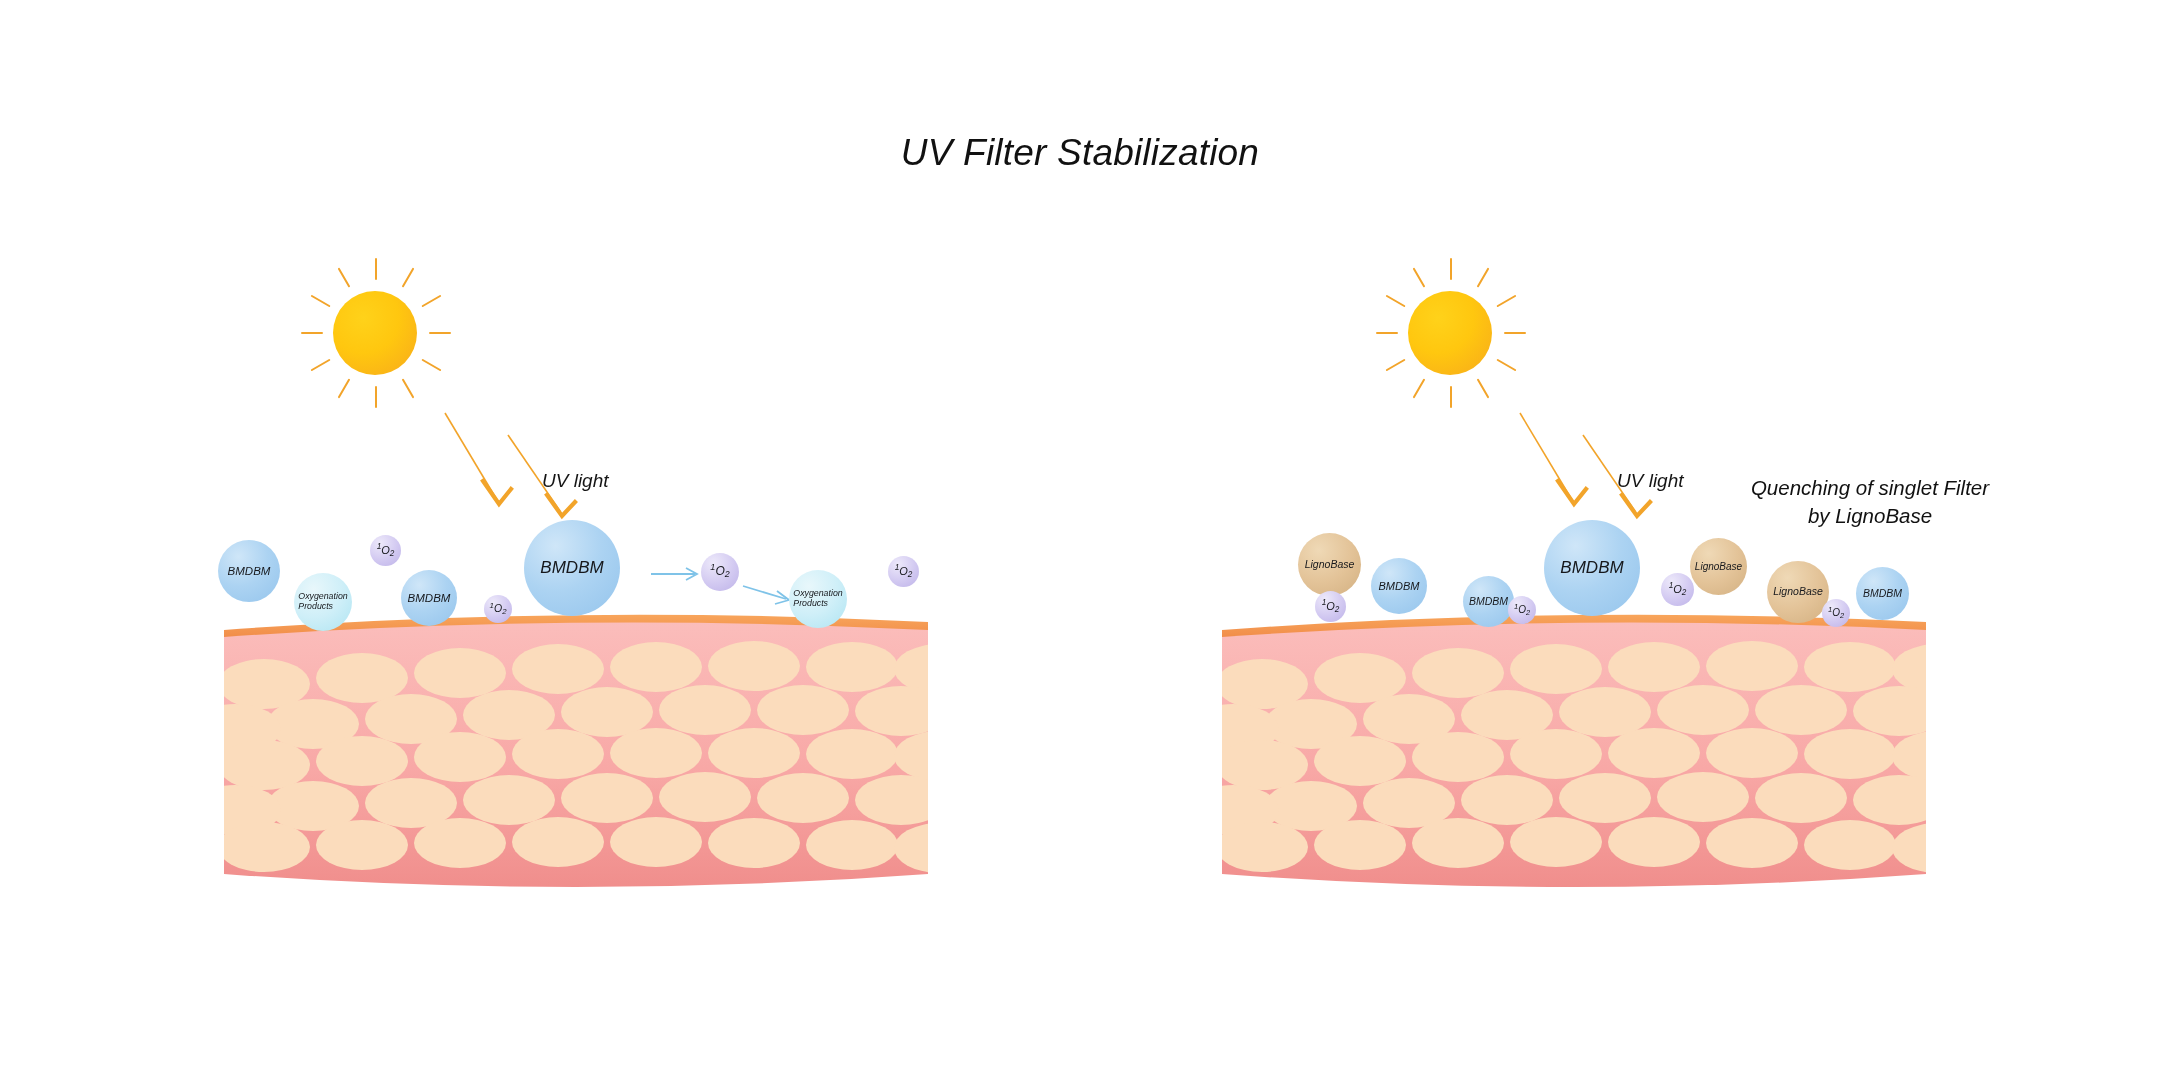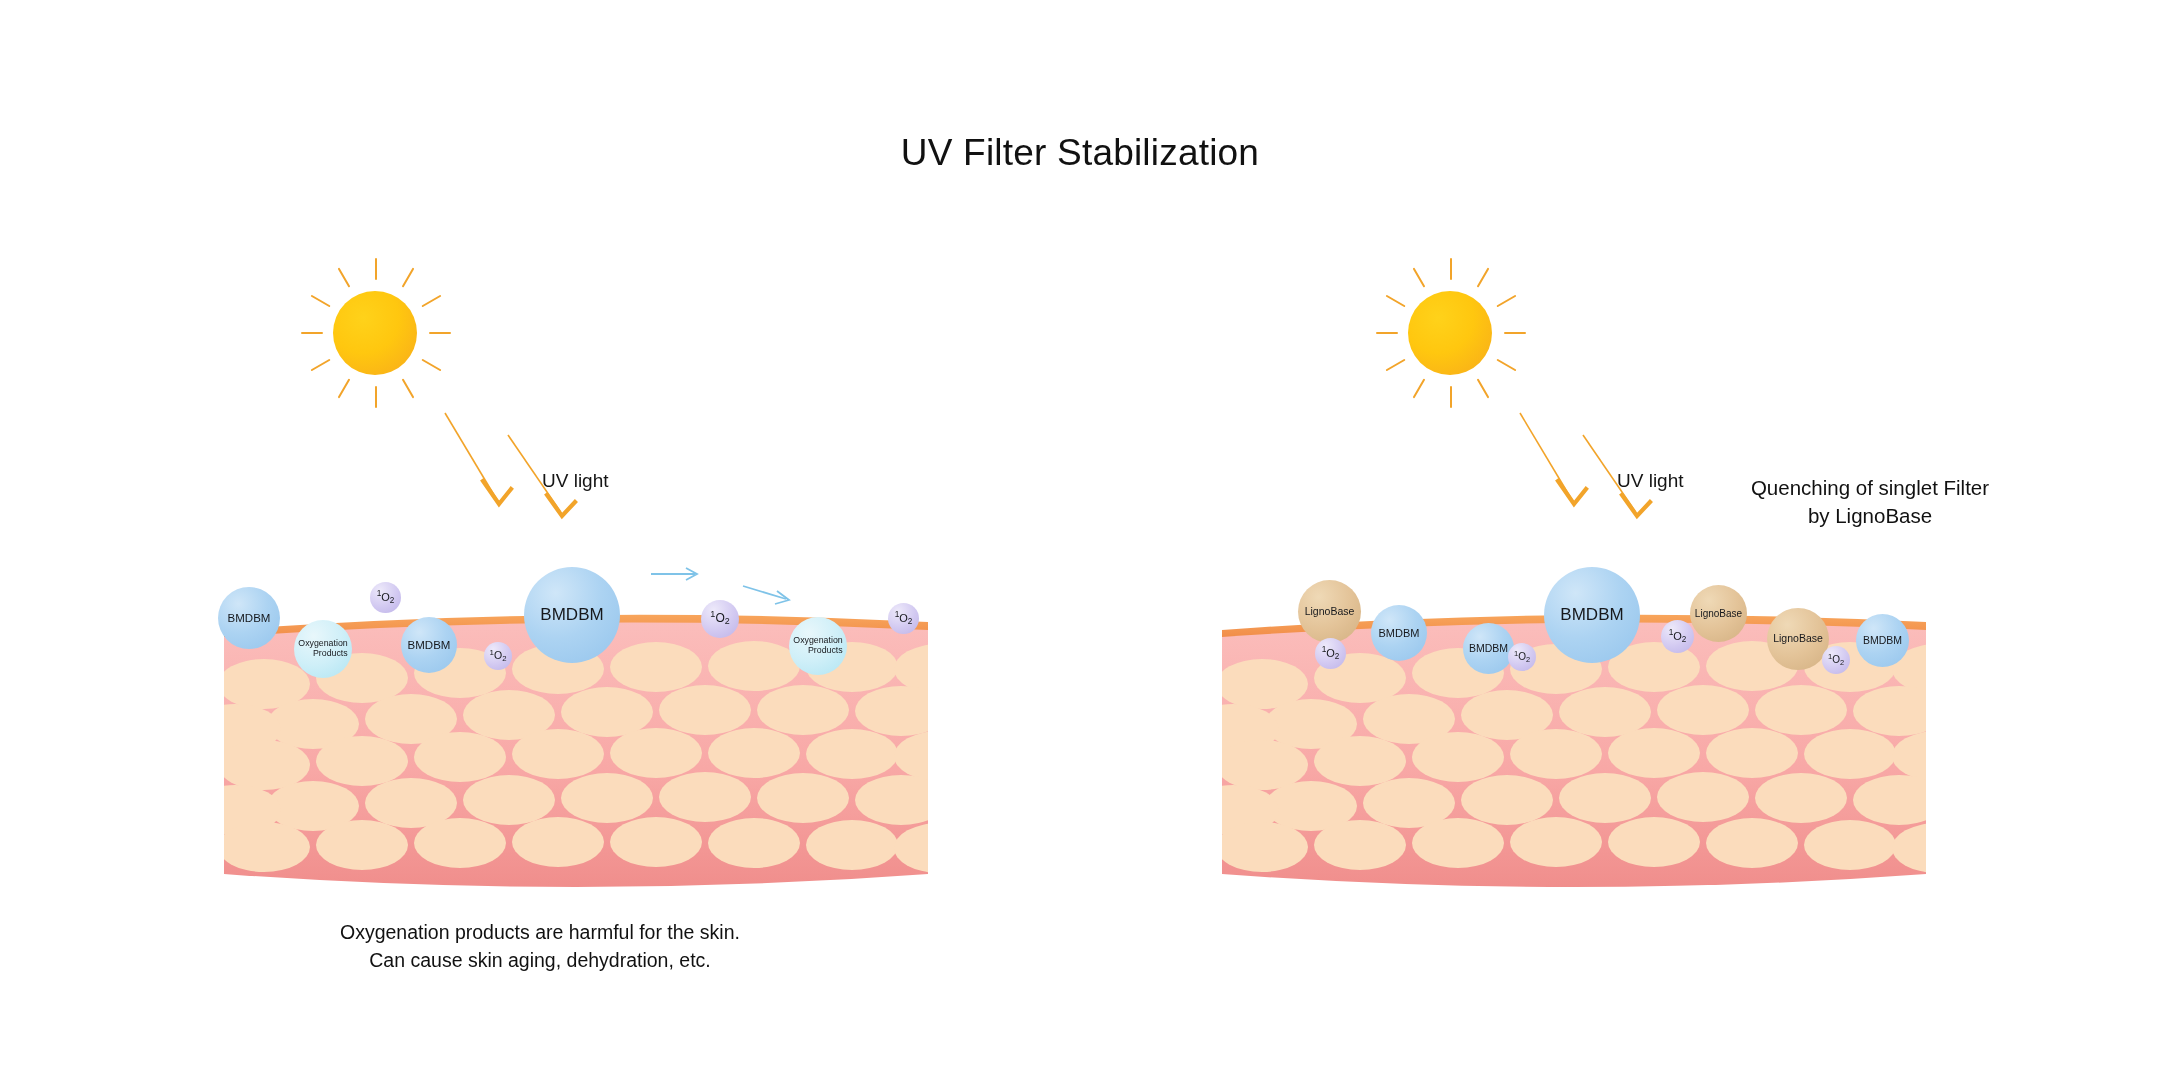--- a/index.html
+++ b/index.html
@@ -14,20 +14,21 @@
     overflow: hidden;
     font-family: "Liberation Sans", sans-serif;
     color: #1a1a1a;
   }
 
   #stage {
     position: absolute;
     left: 0; top: 0;
     width: 2160px;
     height: 1080px;
+    font-style: italic;
   }
 
   .page-title {
     position: absolute;
     left: 0;
     top: 132px;
     width: 2160px;
     text-align: center;
     font-size: 37px;
     font-weight: 400;
@@ -90,25 +91,24 @@
   
   .skin { position: absolute; }
 
   
   .mol {
     position: absolute;
     border-radius: 50%;
     display: flex;
     align-items: center;
     justify-content: center;
-    text-align: right;
+    text-align: left;
     line-height: 1.12;
     color: #16181c;
     box-sizing: border-box;
-    margin-top: 47px;
   }
   .mol.bmdbm {
     background: radial-gradient(circle at 33% 27%, #CFE6F8 0%, #ACD3F2 48%, #94C4EC 100%);
   }
   .mol.oxy {
     background: radial-gradient(circle at 34% 28%, #E8F7FB 0%, #CFEFF8 50%, #AEE4F2 100%);
   }
   .mol.so2 {
     background: radial-gradient(circle at 33% 26%, #EDE9FA 0%, #D2C9F1 55%, #BDB2E8 100%);
   }
@@ -264,22 +264,20 @@
           <span class="lbl"><sup>1</sup>O<sub>2</sub></span>
         </div>
         <div class="mol oxy" style="left: 789px; top: 562px; width: 58px; height: 58px; font-size: 8.8px;">
           <span class="lbl">Oxygenation<br>Products</span>
         </div>
         <div class="mol so2" style="left: 888px; top: 548px; width: 31px; height: 31px; font-size: 11px;">
           <span class="lbl"><sup>1</sup>O<sub>2</sub></span>
         </div>
       </div>
 
-    <div class="caption" style="top:910px;">Oxygenation products are harmful for the skin.
-Can cause skin aging, dehydration, etc.</div>
   </div>
 
   <div class="panel right">
 
     <div class="sun" style="left:290px; top:245px;">
       <div class="disc"></div>
       <div class="rays">
           <div class="ray" style="transform: rotate(0deg) translateY(53px);"></div>
           <div class="ray" style="transform: rotate(30deg) translateY(53px);"></div>
           <div class="ray" style="transform: rotate(60deg) translateY(53px);"></div>

